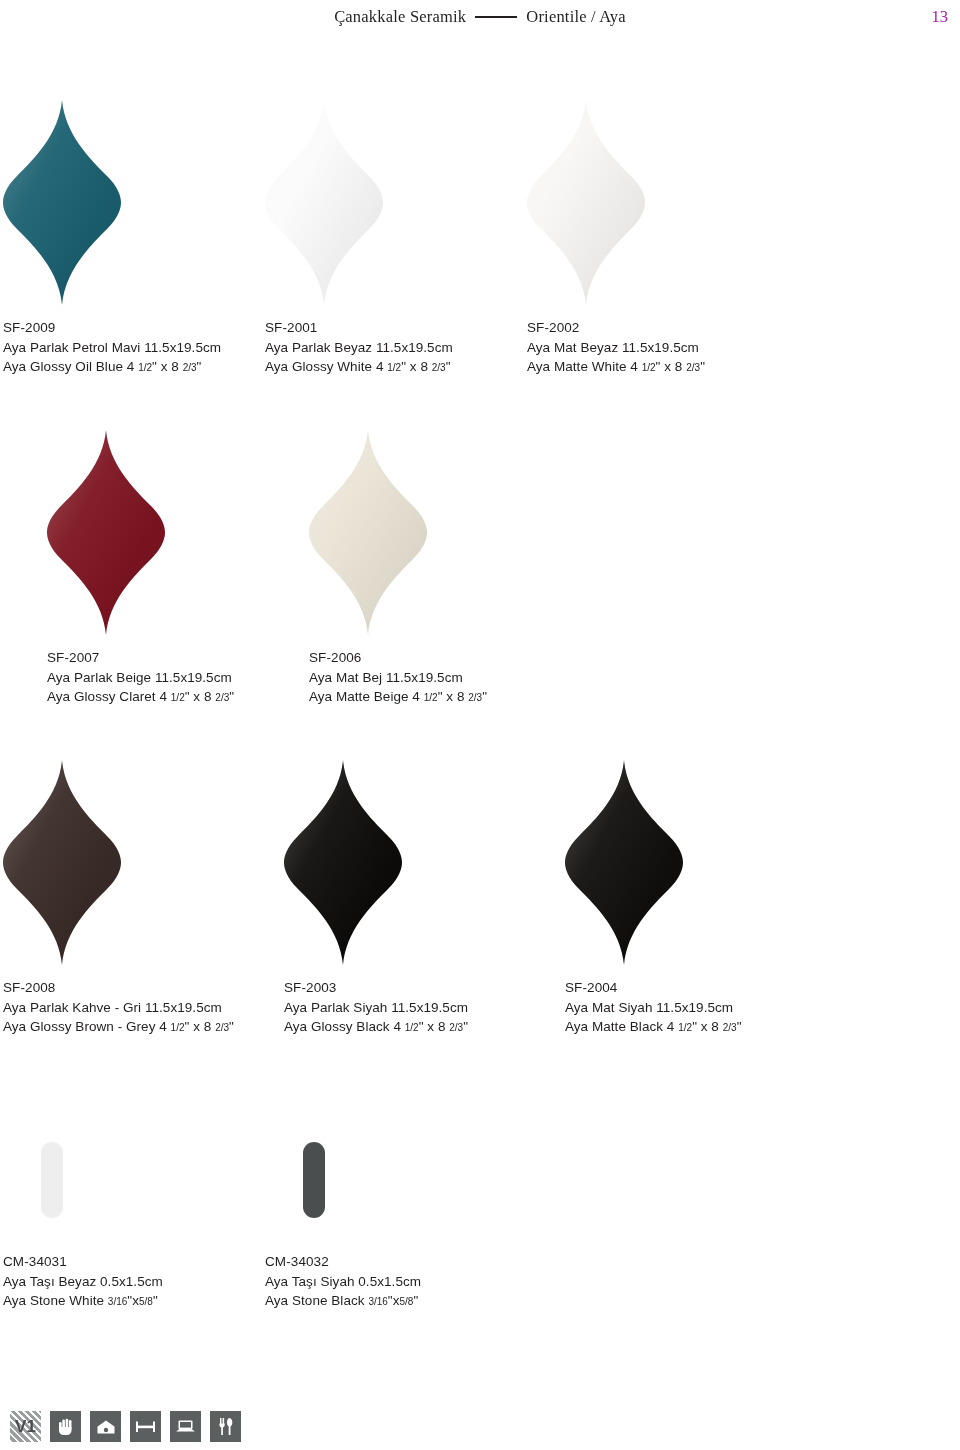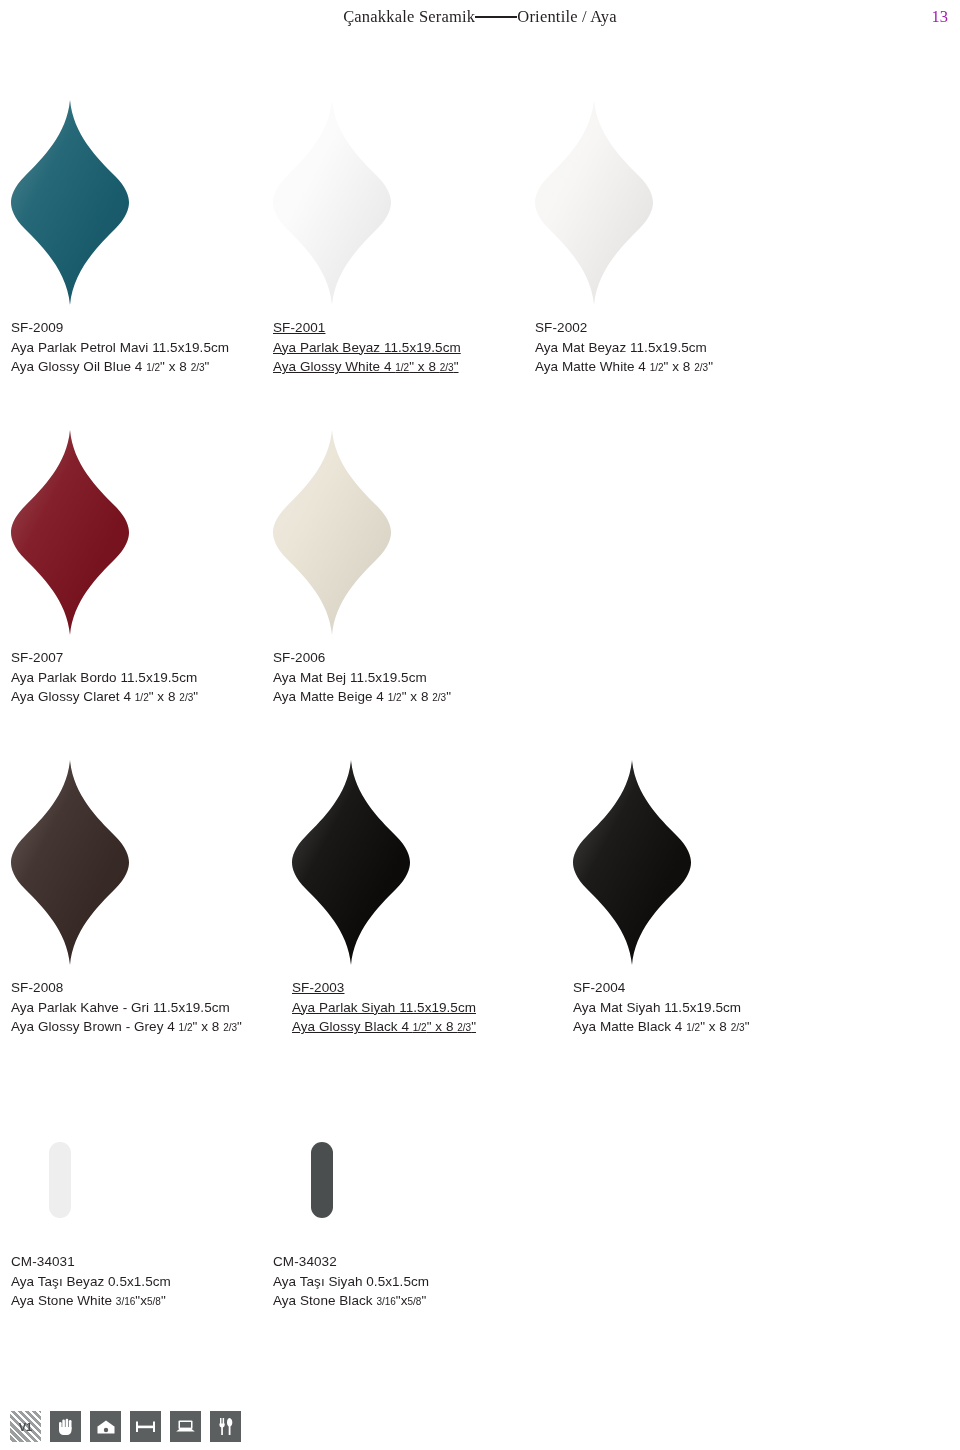--- a/index.html
+++ b/index.html
@@ -10,37 +10,37 @@
     color: #231f20;
     overflow: hidden;
   }
   .page { position: relative; width: 960px; height: 1450px; }
 
   
   .header {
     position: absolute; left: 0; top: 0; width: 960px; height: 34px;
     display: flex; align-items: center; justify-content: center;
   }
-  .header-inner { display: flex; align-items: center; }
+  .header-inner { display: flex; align-items: center; gap: 9px; }
   .brand, .collection {
     font-family: "Liberation Serif", serif;
     font-size: 16.5px; letter-spacing: .2px; color: #231f20; white-space: nowrap;
   }
   .header-rule { width: 42px; height: 1.6px; background: #231f20; }
   .page-number {
     position: absolute; right: 12px; top: 0; height: 34px;
     display: flex; align-items: center;
     font-family: "Liberation Serif", serif; font-size: 16.5px; color: #a21caf;
   }
 
   
-  .row { position: absolute; left: 8px; width: 822px; display: flex; }
+  .row { position: absolute; left: 0; width: 822px; display: flex; }
   .cell { width: 262px; }
   .cell.c0 { margin-left: 3px; }
-  .cell.c1 { margin-left: 0px; text-decoration: underline; }
+  .cell.c1 { margin-left: 0px; }
   .cell.c2 { margin-left: 0px; }
 
   .swatch-box {
     height: 212px; display: flex; align-items: flex-start; justify-content: flex-start;
     padding-left: 0px;
   }
   .swatch-box.stone { height: 108px; align-items: flex-end; padding-left: 38px; }
 
   
   .tile {
@@ -71,21 +71,21 @@
   .ficon {
     width: 31px; height: 31px; background: #5c5f60;
     display: flex; align-items: center; justify-content: center; color: #ffffff;
   }
   .ficon.hatch {
     background:
       repeating-linear-gradient(45deg, #ffffff 0 2px, #9b9e9f 2px 5px);
     color: #4a4d4e;
   }
   .ficon svg { display: block; }
-  .ficon .v1 { font-size: 11px; font-weight: bold; font-family: "Liberation Sans", sans-serif; color:#4a4d4e; }
+  .ficon .v1 { font-size: 17px; font-weight: bold; font-family: "Liberation Sans", sans-serif; color:#4a4d4e; }
 </style>
 </head>
 <body>
 
 <div class="page">
 
   <div class="header">
     <div class="header-inner">
       <span class="brand">Çanakkale Seramik</span>
       <span class="header-rule"></span>
@@ -129,31 +129,31 @@
         </div>
       </div>
       <div class="caption">
         <div class="code">SF-2002</div>
         <div class="name-tr">Aya Mat Beyaz 11.5x19.5cm</div>
         <div class="name-en"><span>Aya Matte White 4 </span><span class="frac">1/2</span><span>" x 8 </span><span class="frac">2/3</span><span>"</span></div>
       </div>
     </div>
   </div>
 
-  <div class="row" style="top:430px;">
+  <div class="row" style="top:430px;margin-left:44px;">
     <div class="cell c0">
       <div class="swatch-box">
         <div class="tile-wrap">
           <div class="tile" id="t-1-0" style="background: rgb(125, 20, 32);"></div>
           <div class="tile-sheen"></div>
         </div>
       </div>
       <div class="caption">
         <div class="code">SF-2007</div>
-        <div class="name-tr">Aya Parlak Bordo 11.5x19.5cm</div>
+        <div class="name-tr">Aya Parlak Beige 11.5x19.5cm</div>
         <div class="name-en"><span>Aya Glossy Claret 4 </span><span class="frac">1/2</span><span>" x 8 </span><span class="frac">2/3</span><span>"</span></div>
       </div>
     </div>
     <div class="cell c2">
       <div class="swatch-box">
         <div class="tile-wrap">
           <div class="tile" id="t-1-2" style="background: rgb(234, 228, 214);"></div>
           <div class="tile-sheen"></div>
         </div>
       </div>

